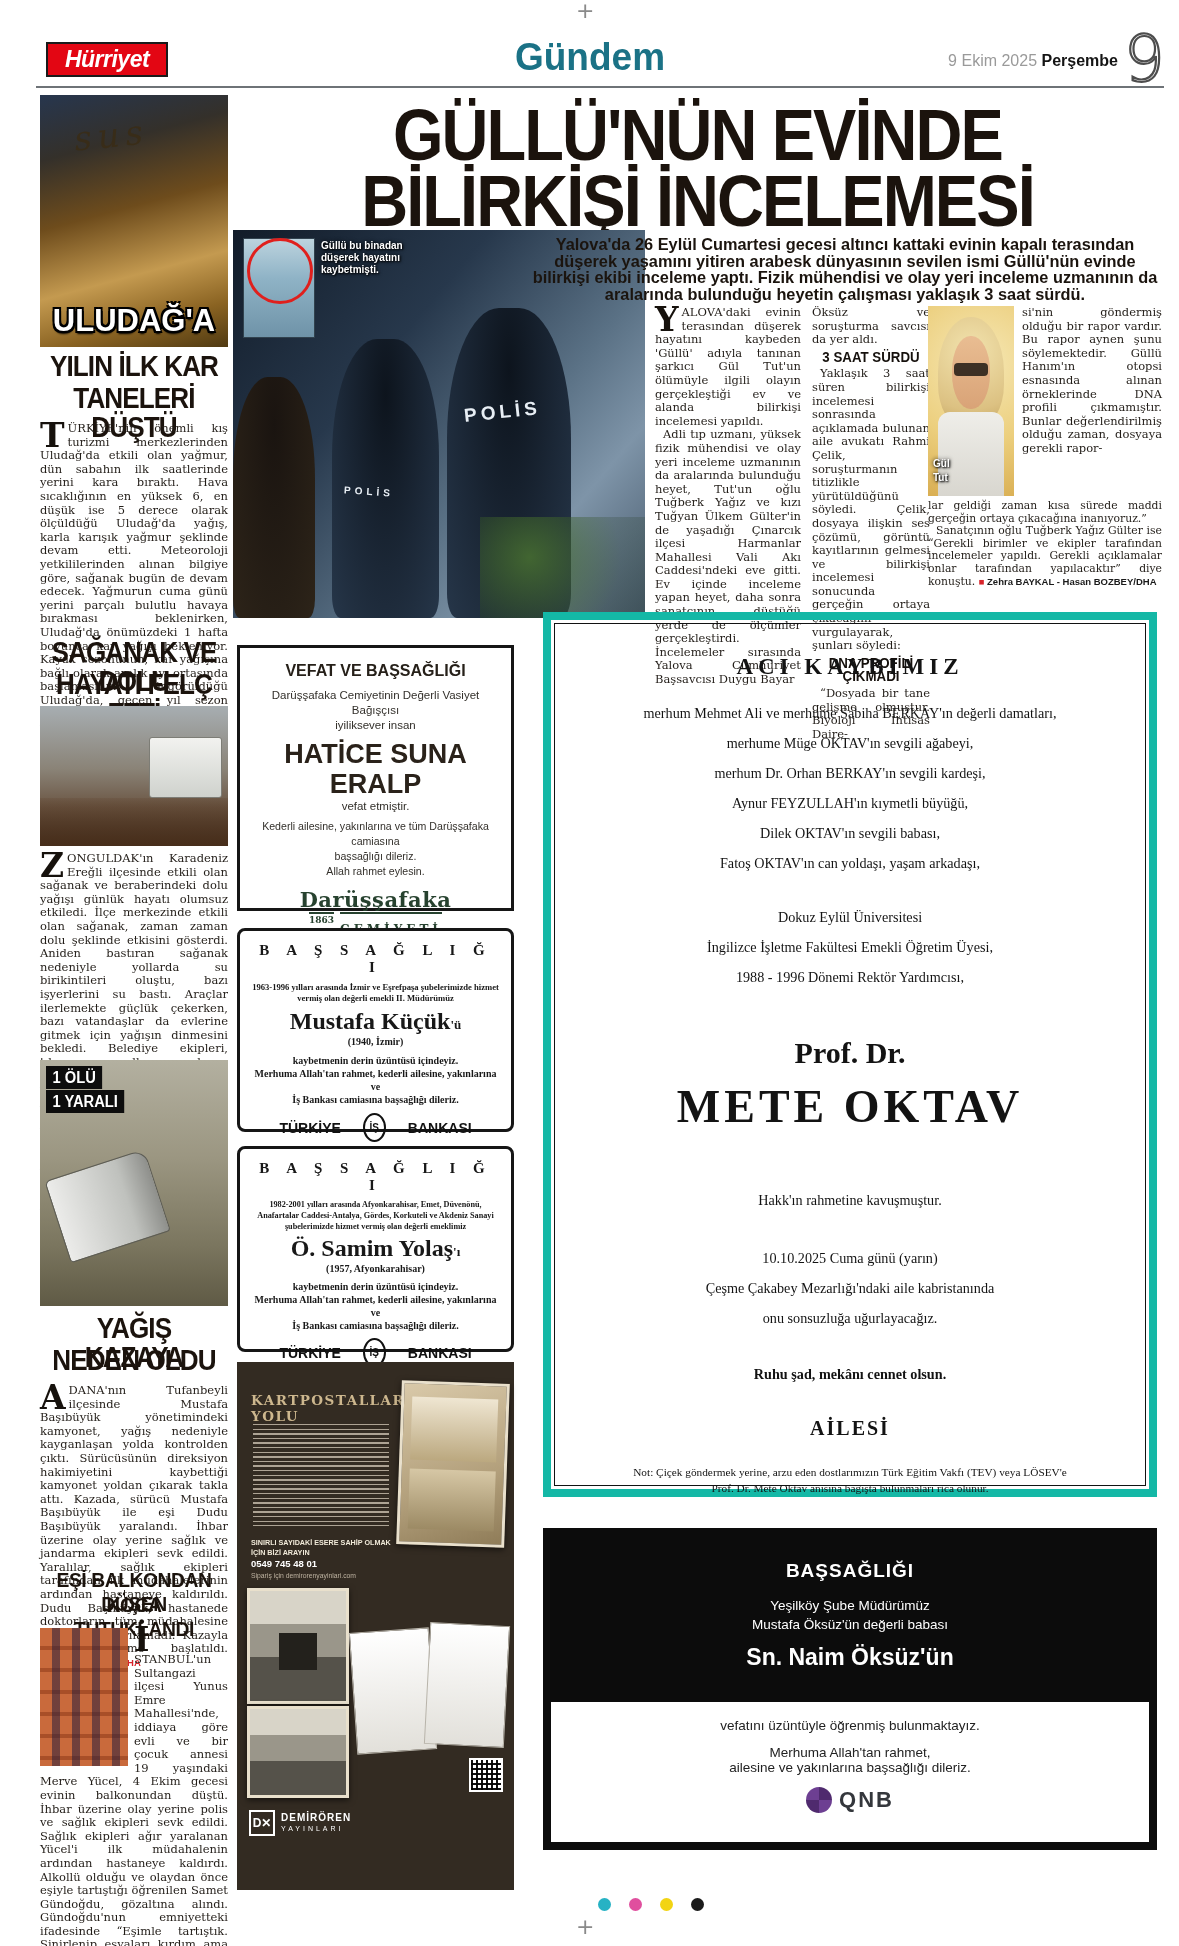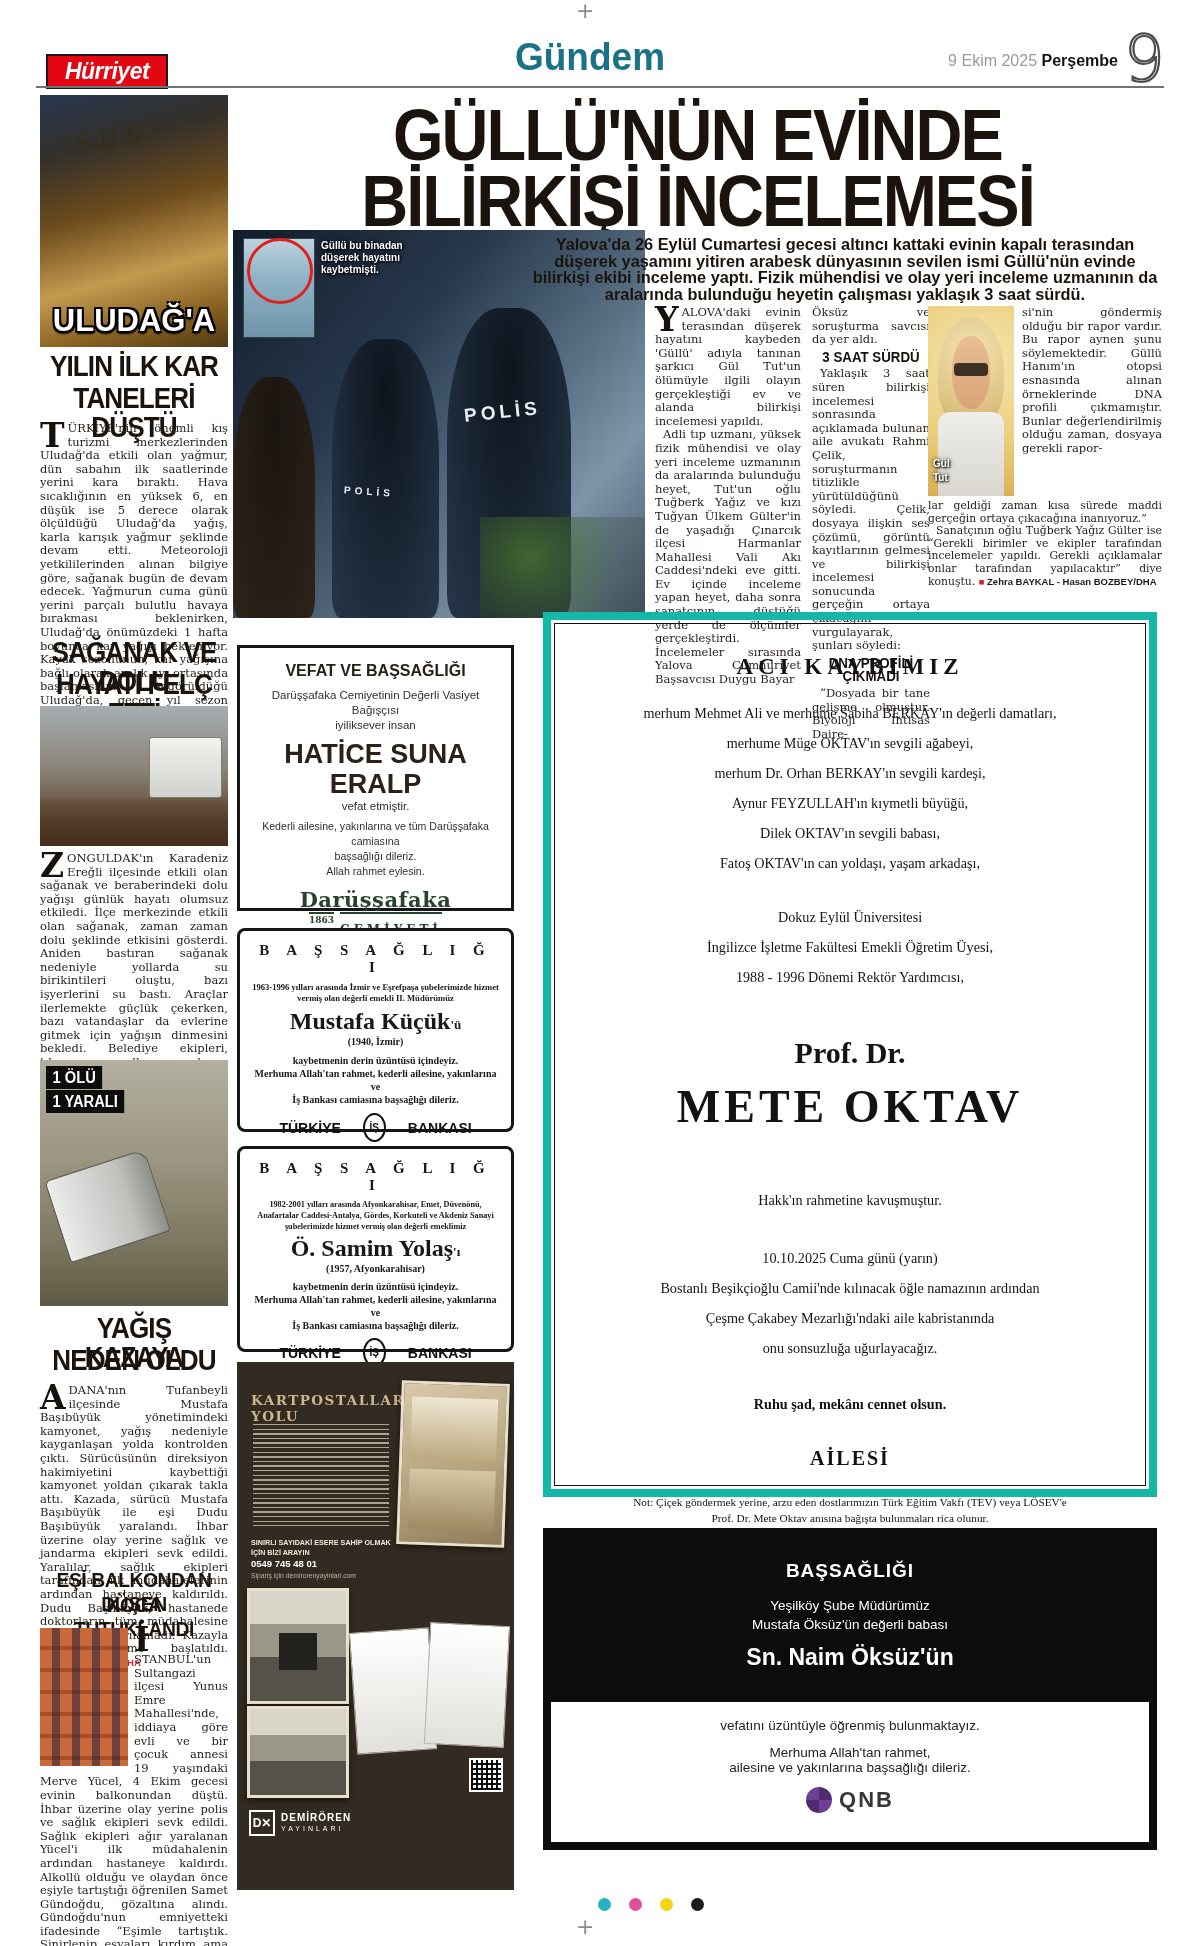--- a/index.html
+++ b/index.html
@@ -123,21 +123,21 @@
   .badge{background:#0d0d0d;color:#fff;font-family:"Liberation Sans",sans-serif;font-weight:bold;
          font-size:16px;line-height:17px;padding:3px 7px;display:inline-block;transform:scaleX(.92);transform-origin:0 0;}
   .dot{border-radius:50%;width:13px;height:13px;}
 </style>
 </head>
 <body>
 
 <div id="page">
 
   <div class="abs crosshair" style="left:576px;top:-2px;">+</div>
-  <div class="abs brandbox" style="left:46px;top:54px;width:118px;height:31px;">Hürriyet</div>
+  <div class="abs brandbox" style="left:46px;top:42px;width:118px;height:31px;">Hürriyet</div>
   <div class="abs section-title" style="left:470px;top:36px;width:240px;">Gündem</div>
   <div class="abs edition" style="left:940px;top:52px;width:178px;">
     <span>9 Ekim 2025</span>
     <b>Perşembe</b>
   </div>
   <div class="abs folio" style="left:1124px;top:22px;">9</div>
   <div class="abs rule" style="left:36px;top:86px;width:1128px;height:2px;"></div>
 
   <div class="abs hl hl-main" style="left:233px;top:98px;width:929px;">GÜLLÜ'NÜN EVİNDE</div>
   <div class="abs hl hl-main" style="left:233px;top:164px;width:929px;">BİLİRKİŞİ İNCELEMESİ</div>
@@ -323,21 +323,20 @@
       </div>
       <div style="margin-top:24px;">
         <div class="aci-line">Dokuz Eylül Üniversitesi</div>
         <div class="aci-line">İngilizce İşletme Fakültesi Emekli Öğretim Üyesi,</div>
         <div class="aci-line">1988 - 1996 Dönemi Rektör Yardımcısı,</div>
       </div>
       <div class="aci-prof" style="margin-top:44px;">Prof. Dr.</div>
       <div class="aci-name" style="margin-top:10px;">METE OKTAV</div>
       <div class="aci-line" style="margin-top:52px;">Hakk'ın rahmetine kavuşmuştur.</div>
       <div class="aci-line" style="margin-top:28px;">10.10.2025 Cuma günü (yarın)</div>
-      <div class="aci-line">Bostanlı Beşikçioğlu Camii'nde kılınacak öğle namazının ardından</div>
       <div class="aci-line">Çeşme Çakabey Mezarlığı'ndaki aile kabristanında</div>
       <div class="aci-line">onu sonsuzluğa uğurlayacağız.</div>
       <div class="aci-line" style="margin-top:26px;font-weight:bold;">Ruhu şad, mekânı cennet olsun.</div>
       <div class="aci-title" style="margin-top:28px;font-size:20px;letter-spacing:2px;">AİLESİ</div>
       <div class="aci-note" style="margin-top:24px;">Not: Çiçek göndermek yerine, arzu eden dostlarımızın Türk Eğitim Vakfı (TEV) veya LÖSEV'e</div>
       <div class="aci-note">Prof. Dr. Mete Oktav anısına bağışta bulunmaları rica olunur.</div>
     </div>
   </div>
 
   <div class="abs qnbbox" style="left:543px;top:1528px;width:614px;height:322px;">

